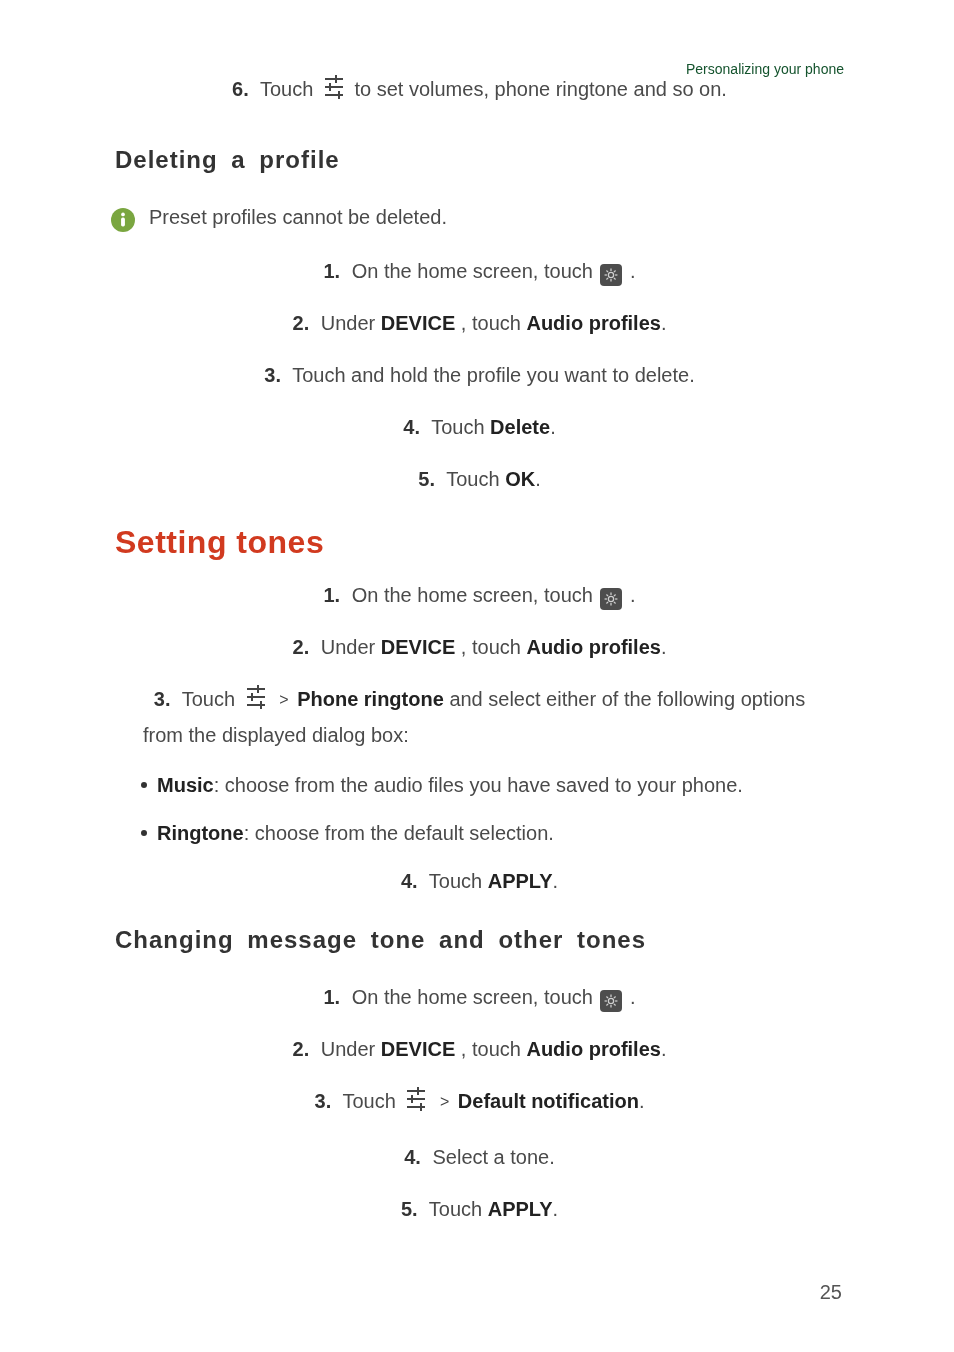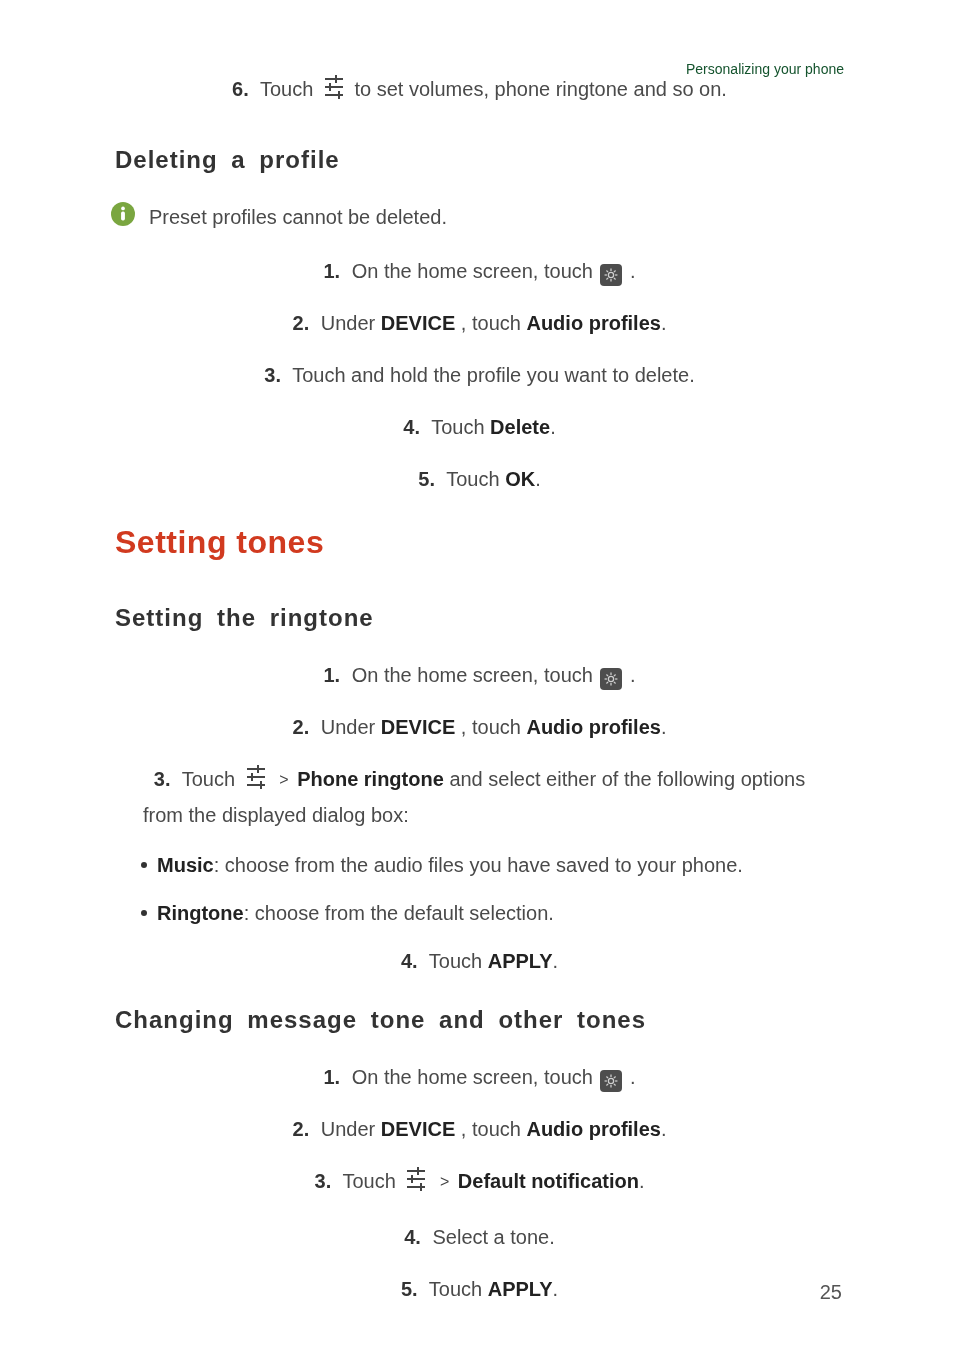--- a/index.html
+++ b/index.html
@@ -54,21 +54,21 @@
   }
   h1.section {
     font-size: 32px;
     font-weight: 700;
     color: #d13a1f;
     margin: 24px 0 14px 0;
     letter-spacing: 0.5px;
   }
   .info-row {
     display: flex;
-    align-items: flex-start;
+    align-items: flex-end;
     gap: 14px;
     margin: 0 0 24px -4px;
   }
   .info-icon {
     width: 24px; height: 24px;
     border-radius: 50%;
     background: #7aa640;
     display: flex;
     align-items: center;
     justify-content: center;
@@ -183,21 +183,20 @@
     <p class="step-line">
       <span class="num">5.</span>
       <span>Touch </span>
       <span class="bold">OK</span><span>.</span>
     </p>
   </section>
 
   <h1 class="section">Setting tones</h1>
 
   <section class="block">
-    <h2 class="subhead">Setting  the  ringtone</h2>
 
     <p class="step-line">
       <span class="num">1.</span>
       <span>On the home screen, touch </span>
       <span class="settings-badge">
           <svg viewBox="0 0 24 24">
             <use href="#gear-glyph"></use>
           </svg>
         </span>
       <span> .</span>

